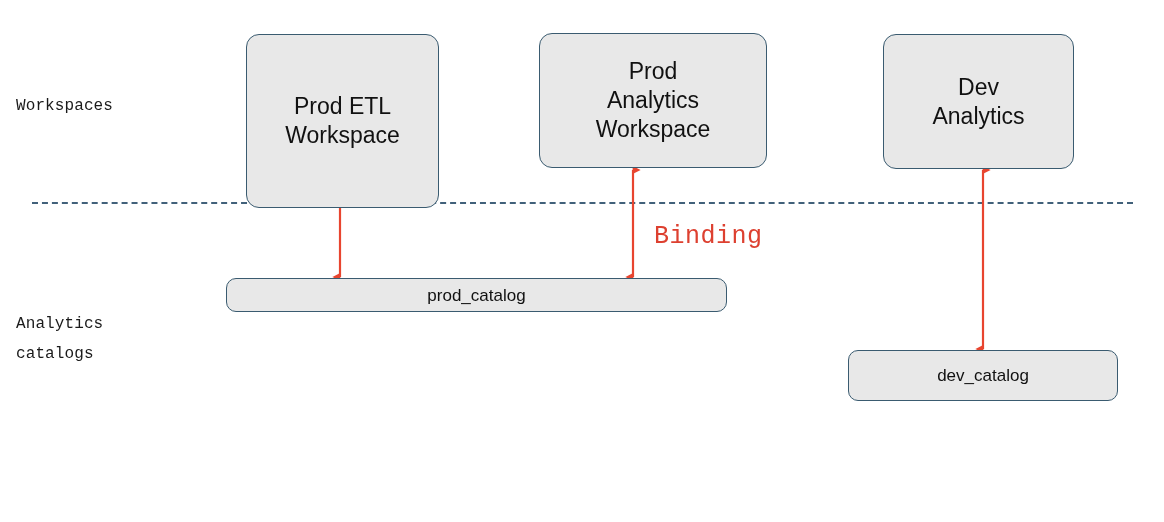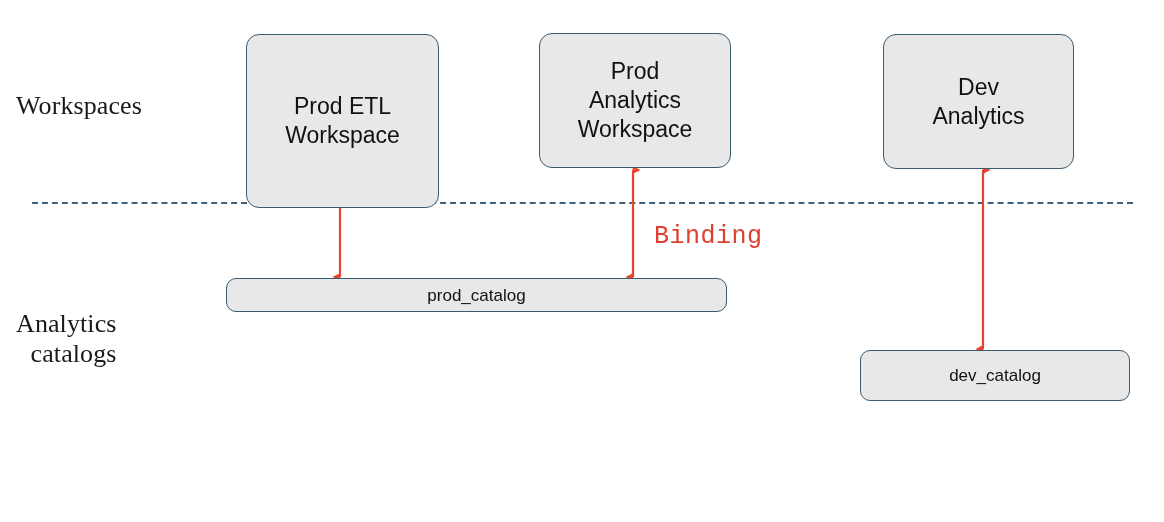--- a/index.html
+++ b/index.html
@@ -17,27 +17,26 @@
     position: relative;
     width: 1164px;
     height: 522px;
     overflow: hidden;
     background: #ffffff;
   }
 
   
   .row-label {
     position: absolute;
-    font-family: Liberation Serif, serif;
-    font-size: 26px;
+    font-family: Liberation Mono, monospace;
+    font-size: 16px;
     line-height: 30px;
     color: #1a1a1a;
     white-space: pre-line;
     letter-spacing: 0.1px;
-    text-align: right;
   }
   #label-workspaces { left: 16px; top: 91px; }
   #label-catalogs   { left: 16px; top: 309px; }
 
   
   .node {
     position: absolute;
     box-sizing: border-box;
     background: #e8e8e8;
     border: 1.6px solid #3a5b70;
@@ -54,24 +53,24 @@
     font-size: 23px;
     line-height: 29px;
   }
   .node.catalog {
     font-size: 17px;
     line-height: 21px;
     border-radius: 10px;
   }
 
   #box-prod-etl        { left: 246px; top: 34px;  width: 193px; height: 174px; }
-  #box-prod-analytics  { left: 539px; top: 33px;  width: 192px; height: 135px; }
+  #box-prod-analytics  { left: 539px; top: 33px;  width: 228px; height: 135px; }
   #box-dev-workspace   { left: 883px; top: 34px;  width: 191px; height: 135px; }
   #box-prod-catalog    { left: 226px; top: 278px; width: 501px; height: 34px; }
-  #box-dev-catalog     { left: 848px; top: 350px; width: 270px; height: 51px; margin-left: 12px; }
+  #box-dev-catalog     { left: 848px; top: 350px; width: 270px; height: 51px; }
 
   
   #divider {
     position: absolute;
     left: 32px;
     top: 202px;
     width: 1101px;
     height: 0;
     border-top: 2.2px dashed #41617a;
   }

